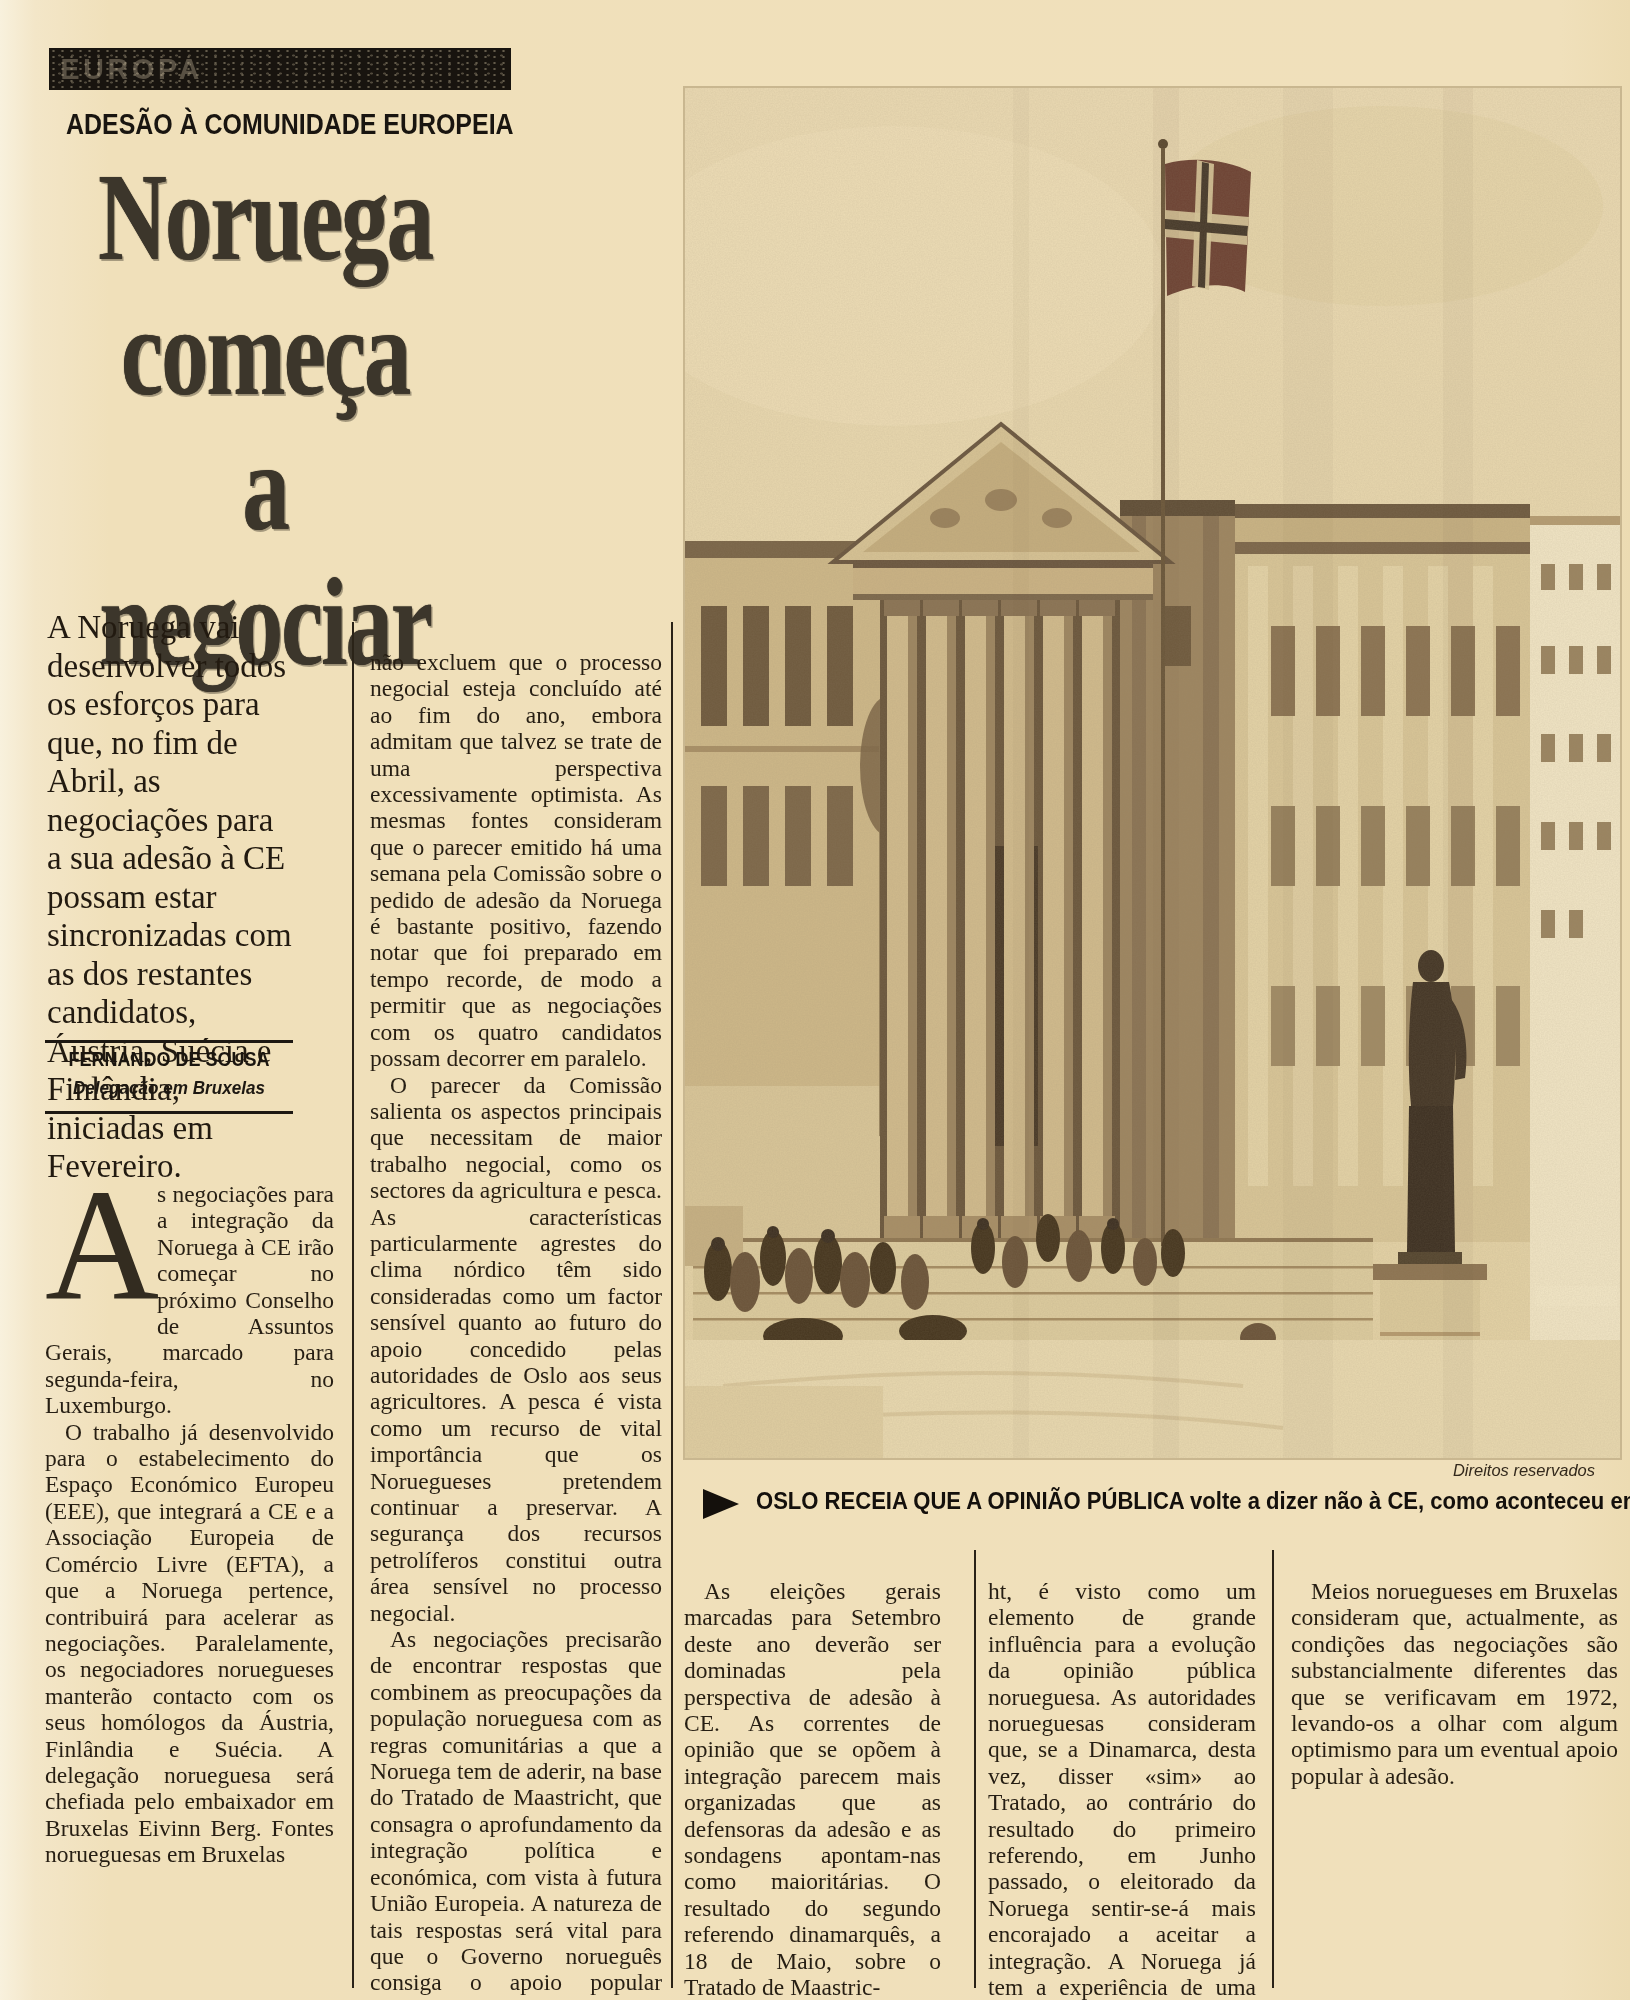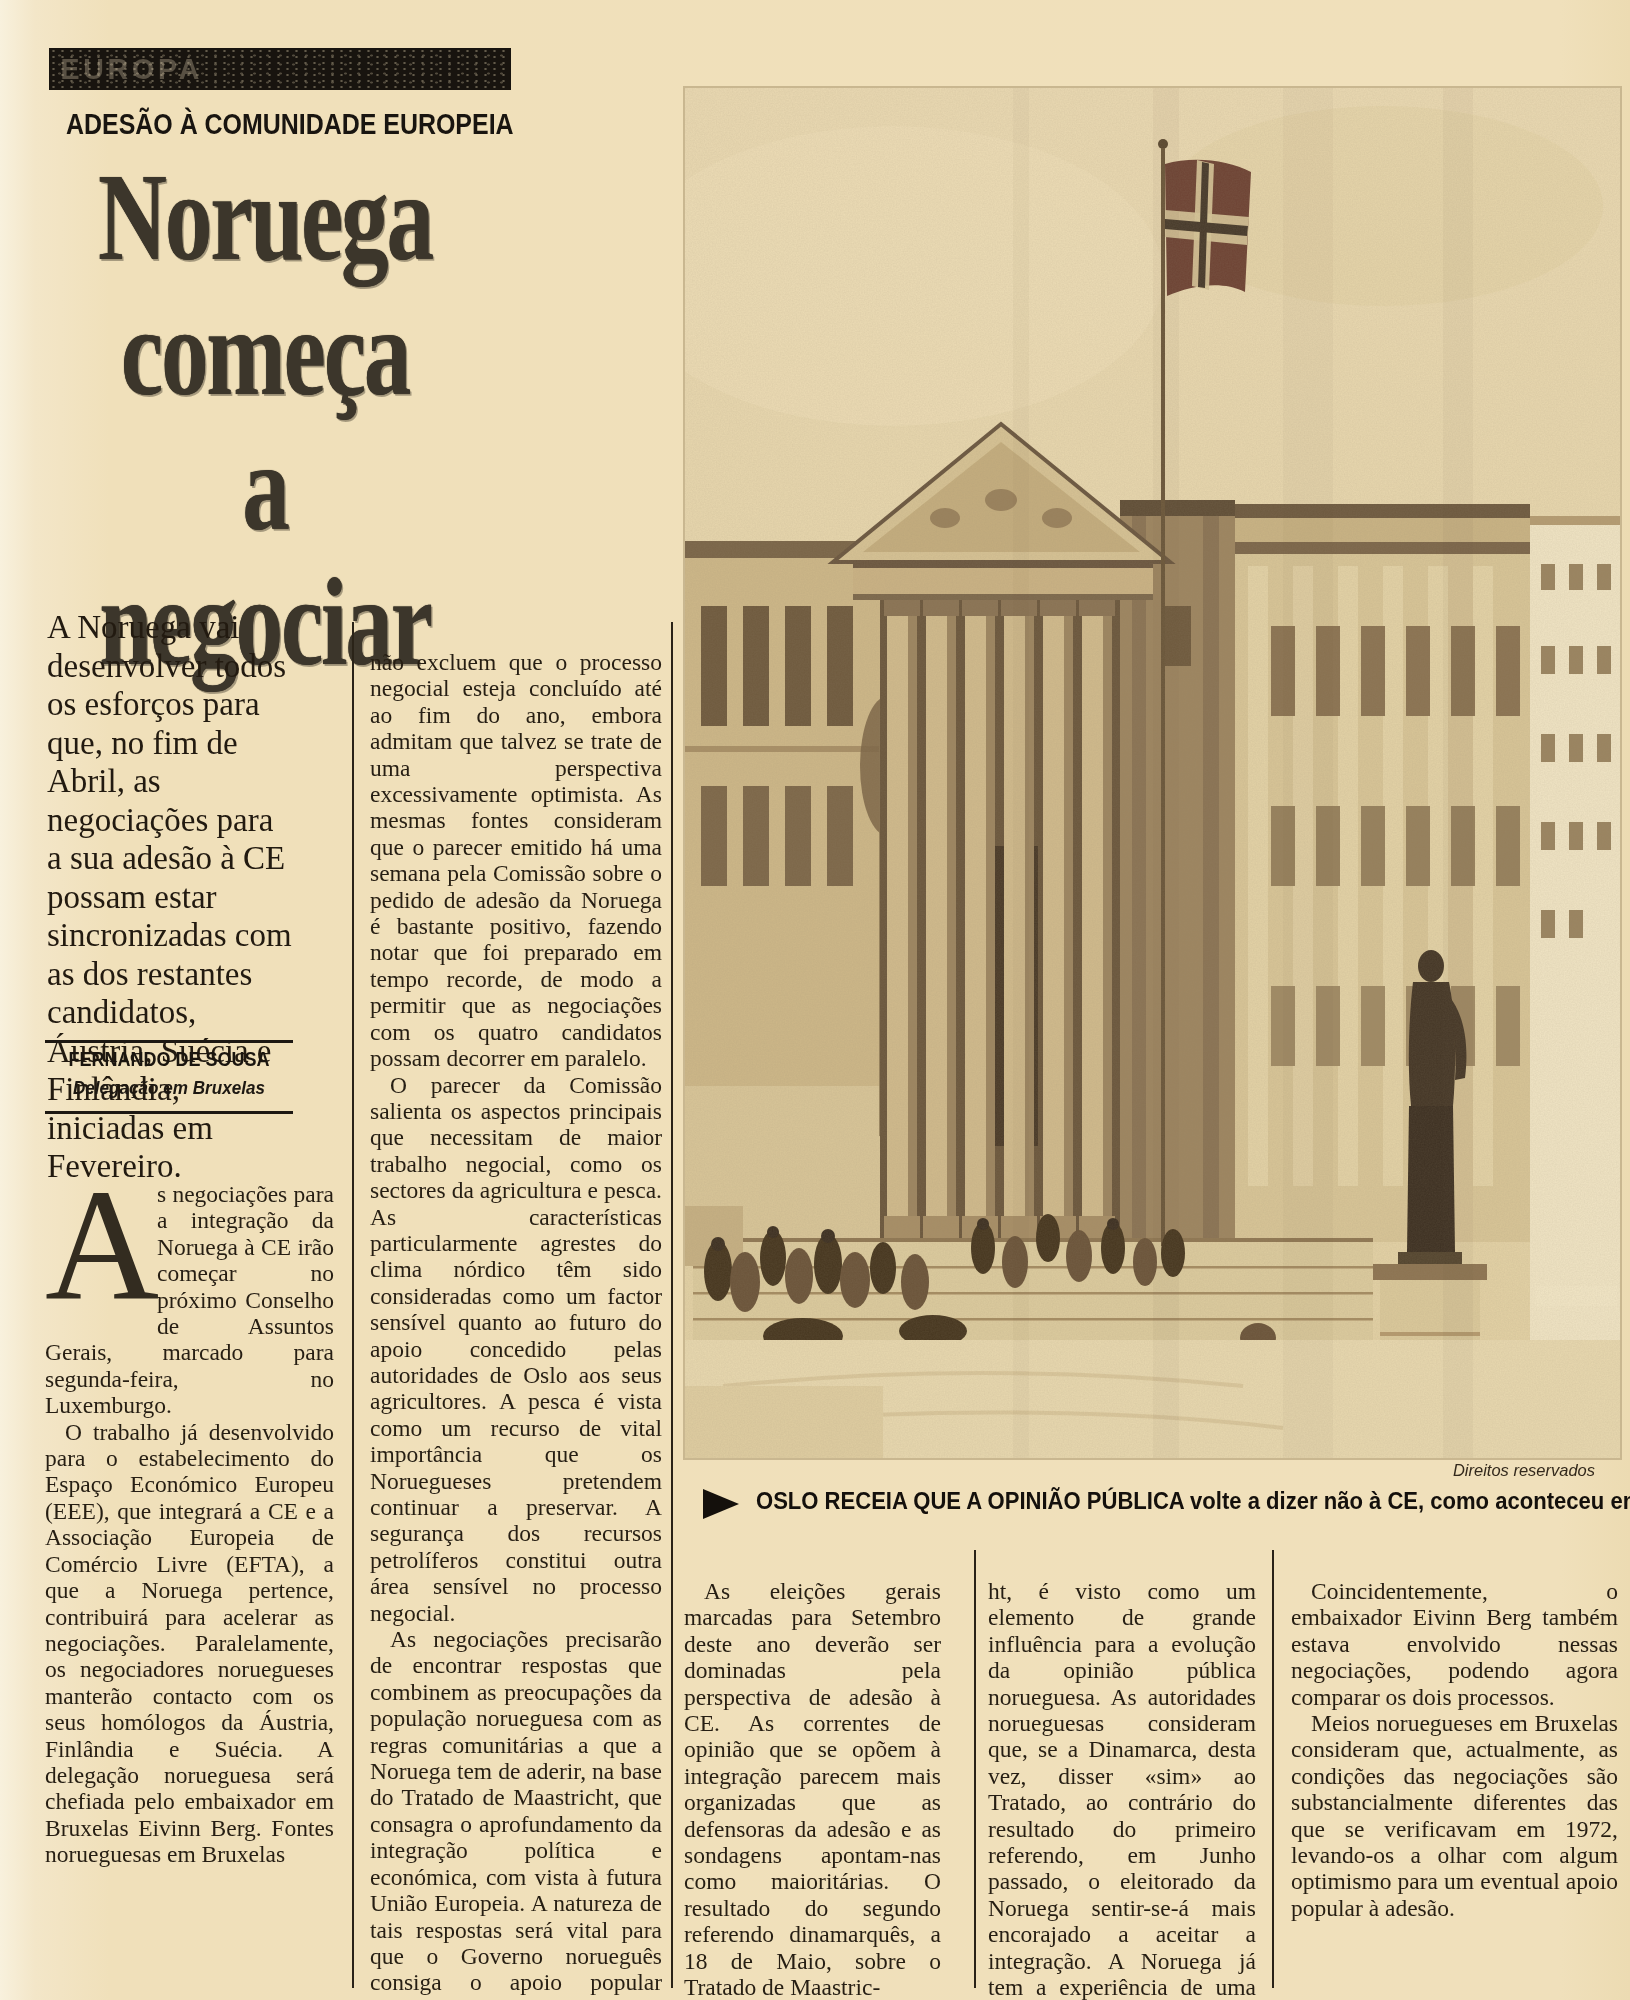--- a/index.html
+++ b/index.html
@@ -351,17 +351,16 @@
 
   <div class="col" style="left:684px;top:1546px;width:257px;height:444px;">
       <p>As eleições gerais marcadas para Setembro deste ano deverão ser dominadas pela perspectiva de adesão à CE. As correntes de opinião que se opõem à integração parecem mais organizadas que as defensoras da adesão e as sondagens apontam-nas como maioritárias. O resultado do segundo referendo dinamarquês, a 18 de Maio, sobre o Tratado de Maastric-</p>
     </div>
   <div class="vrule" style="left:974px;top:1550px;height:438px;"></div>
   <div class="col" style="left:988px;top:1546px;width:268px;height:444px;">
       <p class="noindent">ht, é visto como um elemento de grande influência para a evolução da opinião pública norueguesa. As autoridades norueguesas consideram que, se a Dinamarca, desta vez, disser «sim» ao Tratado, ao contrário do resultado do primeiro referendo, em Junho passado, o eleitorado da Noruega sentir-se-á mais encorajado a aceitar a integração. A Noruega já tem a experiência de uma rejeição em referendo, quando o seu eleitorado votou contra uma an-</p>
     </div>
   <div class="vrule" style="left:1272px;top:1550px;height:438px;"></div>
   <div class="col" style="left:1291px;top:1546px;width:327px;height:444px;">
-      <p>Coincidentemente, o embaixador Eivinn Berg também estava envolvido nessas negociações, podendo agora comparar os dois processos.</p>
       <p>Meios noruegueses em Bruxelas consideram que, actualmente, as condições das negociações são substancialmente diferentes das que se verificavam em 1972, levando-os a olhar com algum optimismo para um eventual apoio popular à adesão.</p>
     </div>
 
 </div>
 
 </body></html>

